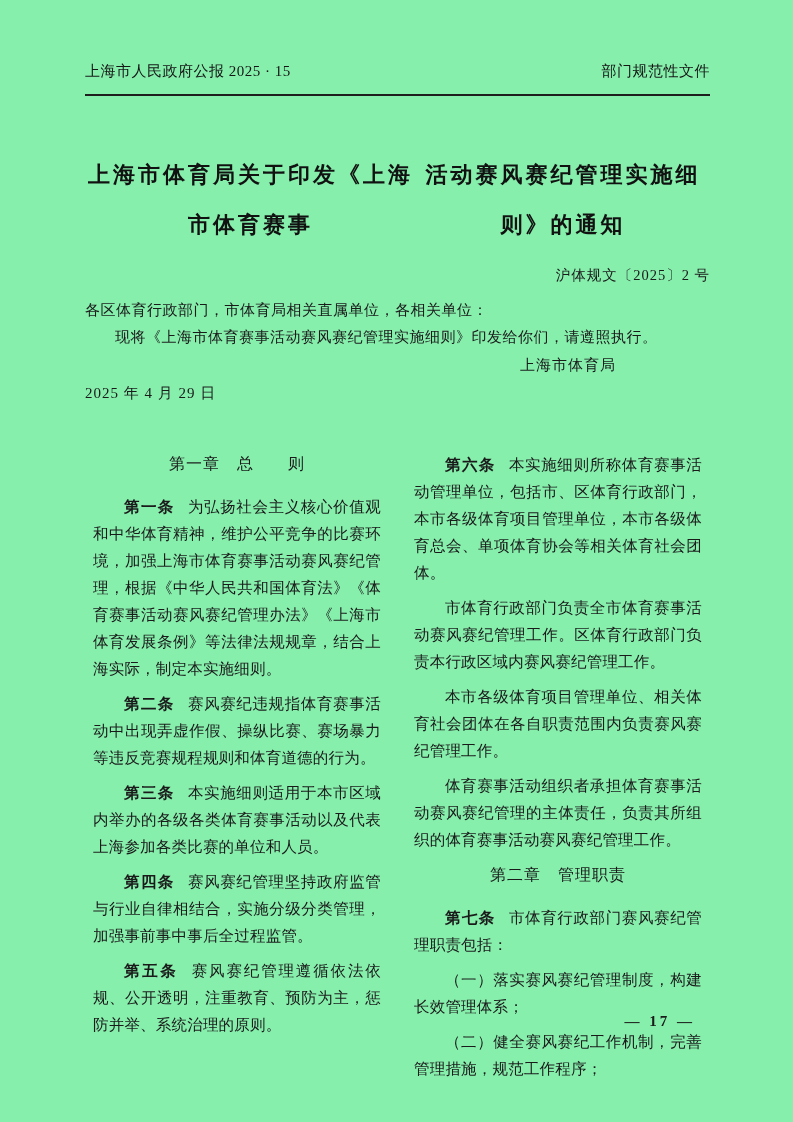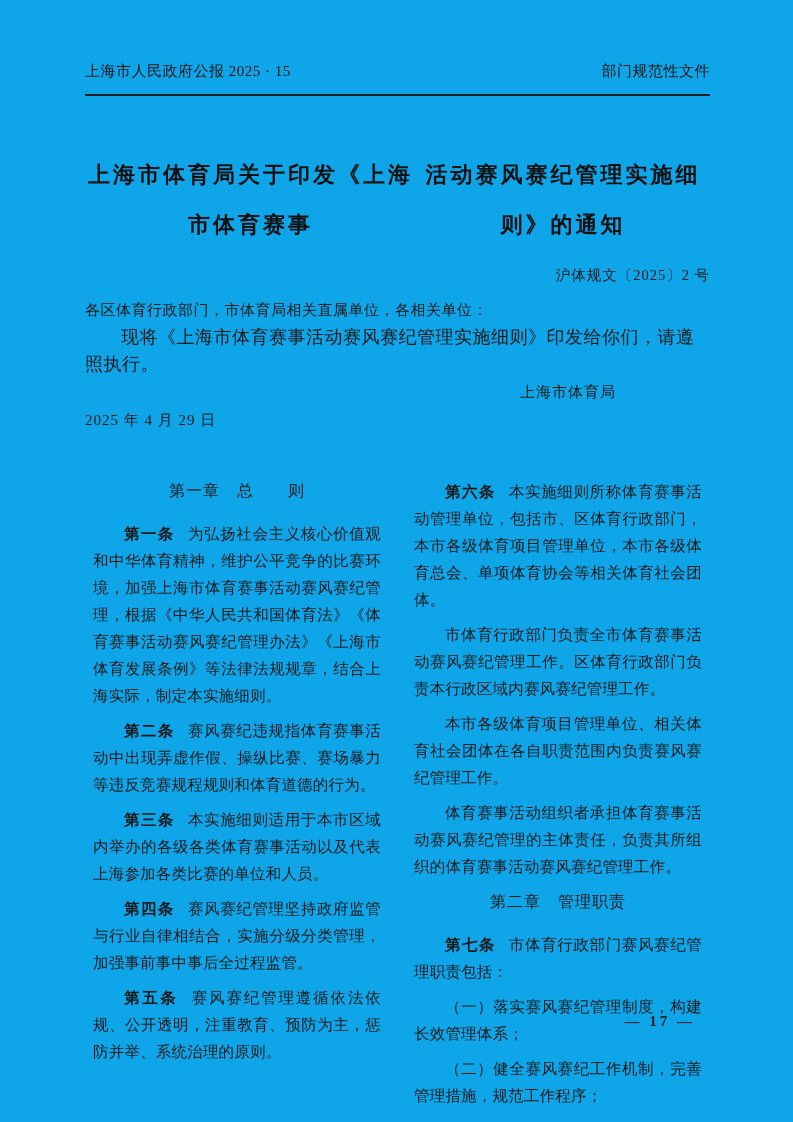--- a/index.html
+++ b/index.html
@@ -1,21 +1,21 @@
 <!DOCTYPE html>
 <html lang="zh"><head>
 <meta charset="utf-8">
 <style>
   * { margin: 0; padding: 0; box-sizing: border-box; }
   html, body { background: #ffffff; }
   body { width: 793px; height: 1122px; position: relative; }
 
   .page {
     width: 793px; height: 1122px;
-    background: #0ea5e9;
+    background: #86efac;
     position: relative;
     font-family: "Liberation Serif", "DejaVu Serif", serif;
     color: #1a1a1a;
     padding: 62px 83px 0 85px;
   }
 
   .page-header {
     display: flex;
     justify-content: space-between;
     align-items: baseline;
@@ -50,21 +50,21 @@
   }
 
   .addressee {
     margin-top: 12px;
     font-size: 15px;
     line-height: 27px;
     letter-spacing: 0.5px;
   }
 
   .notice-body {
-    font-size: 18px;
+    font-size: 15px;
     line-height: 27px;
     text-indent: 2em;
     letter-spacing: 0.5px;
   }
 
   .signer {
     font-size: 15px;
     line-height: 28px;
     text-align: right;
     padding-right: 94px;

